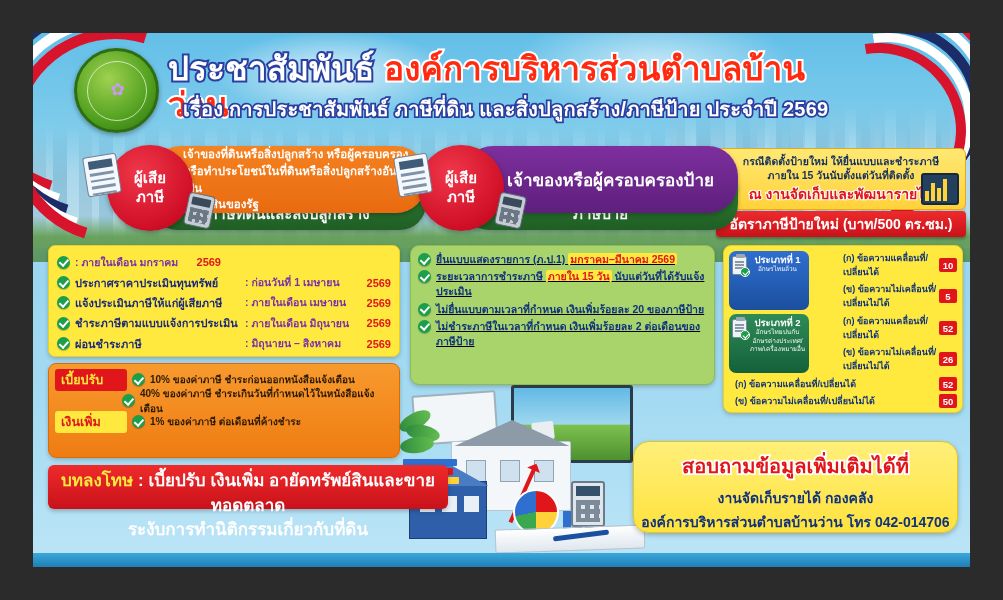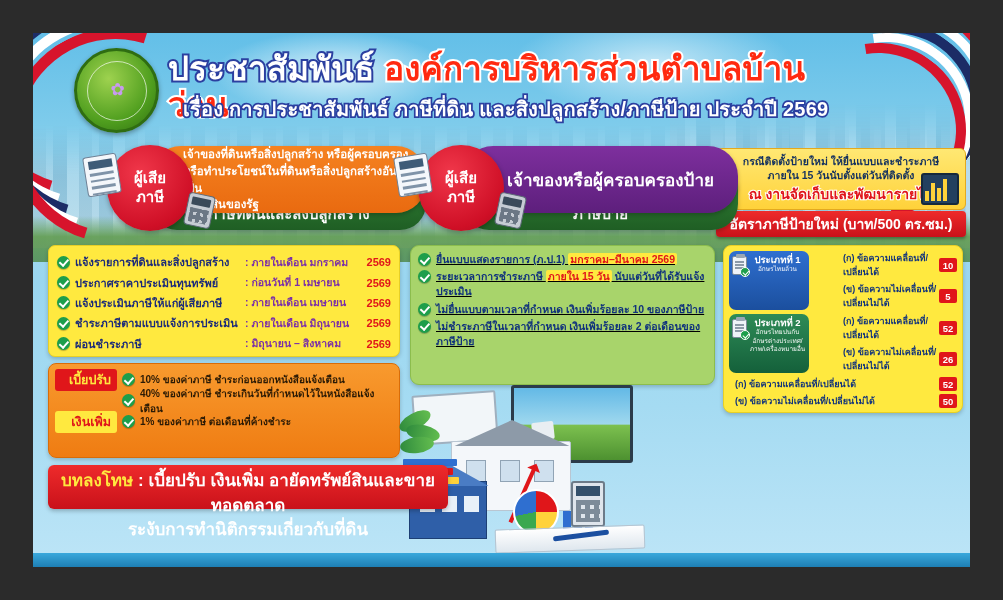--- a/index.html
+++ b/index.html
@@ -273,21 +273,21 @@
   
   .penbox {
     position: absolute; left: 15px; top: 330px; width: 352px; height: 95px;
     background: linear-gradient(180deg,#f89a2e,#ef7c12);
     border-radius: 8px; border:1px solid #d96c08; padding: 5px 6px;
     box-shadow: 0 2px 4px rgba(0,0,0,.2);
   }
   .prow { display:flex; align-items:center; height:21px; }
   .tag {
     flex:0 0 auto; font-size:12.5px; font-weight:bold; padding:1px 6px;
-    border-radius:3px; margin-right:5px; width:62px; text-align:right;
+    border-radius:3px; margin-right:5px; width:72px; text-align:left;
   }
   .tag-red { background:#e0161a; color:#ffe93f; }
   .tag-yel { background:#ffe93f; color:#e0161a; }
   .tag-spacer { flex:0 0 auto; width:67px; }
   .prow .ptxt { color:#2b1a05; font-size:10px; font-weight:bold; }
 
   
   .punish {
     position: absolute; left: 15px; top: 432px; width: 400px; height: 44px;
     background: linear-gradient(180deg,#ee2b2b,#c9111a); border-radius: 6px;
@@ -503,21 +503,20 @@
         <b style="height:18px"></b>
         <b style="height:13px"></b>
         <b style="height:22px"></b>
       </div>
   </div>
   <div class="ratebar">อัตราภาษีป้ายใหม่ (บาท/500 ตร.ซม.)</div>
 
   <div class="landbox">
     <div class="lrow">
       <span class="chk"></span>
-      <span class="lbl">แจ้งรายการที่ดินและสิ่งปลูกสร้าง</span>
       <span class="date">: ภายในเดือน มกราคม</span>
       <span class="yr">2569</span>
     </div>
     <div class="lrow">
       <span class="chk"></span>
       <span class="lbl">ประกาศราคาประเมินทุนทรัพย์</span>
       <span class="date">: ก่อนวันที่ 1 เมษายน</span>
       <span class="yr">2569</span>
     </div>
     <div class="lrow">
@@ -544,21 +543,21 @@
     <div class="srow">
       <span class="chk"></span>
       <span class="txt"><span>ยื่นแบบแสดงรายการ (ภ.ป.1) </span><span class="hl">มกราคม–มีนาคม 2569</span><span></span></span>
     </div>
     <div class="srow">
       <span class="chk"></span>
       <span class="txt"><span>ระยะเวลาการชำระภาษี </span><span class="hl">ภายใน 15 วัน</span><span> นับแต่วันที่ได้รับแจ้งประเมิน</span></span>
     </div>
     <div class="srow">
       <span class="chk"></span>
-      <span class="txt">ไม่ยื่นแบบตามเวลาที่กำหนด เงินเพิ่มร้อยละ 10 ของภาษีป้าย</span>
+      <span class="txt">ไม่ยื่นแบบตามเวลาที่กำหนด เงินเพิ่มร้อยละ 20 ของภาษีป้าย</span>
     </div>
     <div class="srow">
       <span class="chk"></span>
       <span class="txt">ไม่ชำระภาษีในเวลาที่กำหนด เงินเพิ่มร้อยละ 2 ต่อเดือนของภาษีป้าย</span>
     </div>
   </div>
 
   <div class="ratebox">
     <div class="rt">
       <div class="rt-badge b1">
@@ -665,15 +664,20 @@
         <b></b>
         <b></b>
       </div>
   </div>
 
   <div class="punish">
     <div class="p1"><b>บทลงโทษ</b><span> : เบี้ยปรับ เงินเพิ่ม อายัดทรัพย์สินและขายทอดตลาด</span></div>
     <div class="p1">ระงับการทำนิติกรรมเกี่ยวกับที่ดิน</div>
   </div>
 
+  <div class="contact">
+    <div class="c1">สอบถามข้อมูลเพิ่มเติมได้ที่</div>
+    <div class="c2">งานจัดเก็บรายได้ กองคลัง</div>
+    <div class="c3">องค์การบริหารส่วนตำบลบ้านว่าน โทร 042-014706</div>
+  </div>
 
   <div class="bluebar"></div>
 </div>
 
 </body></html>

